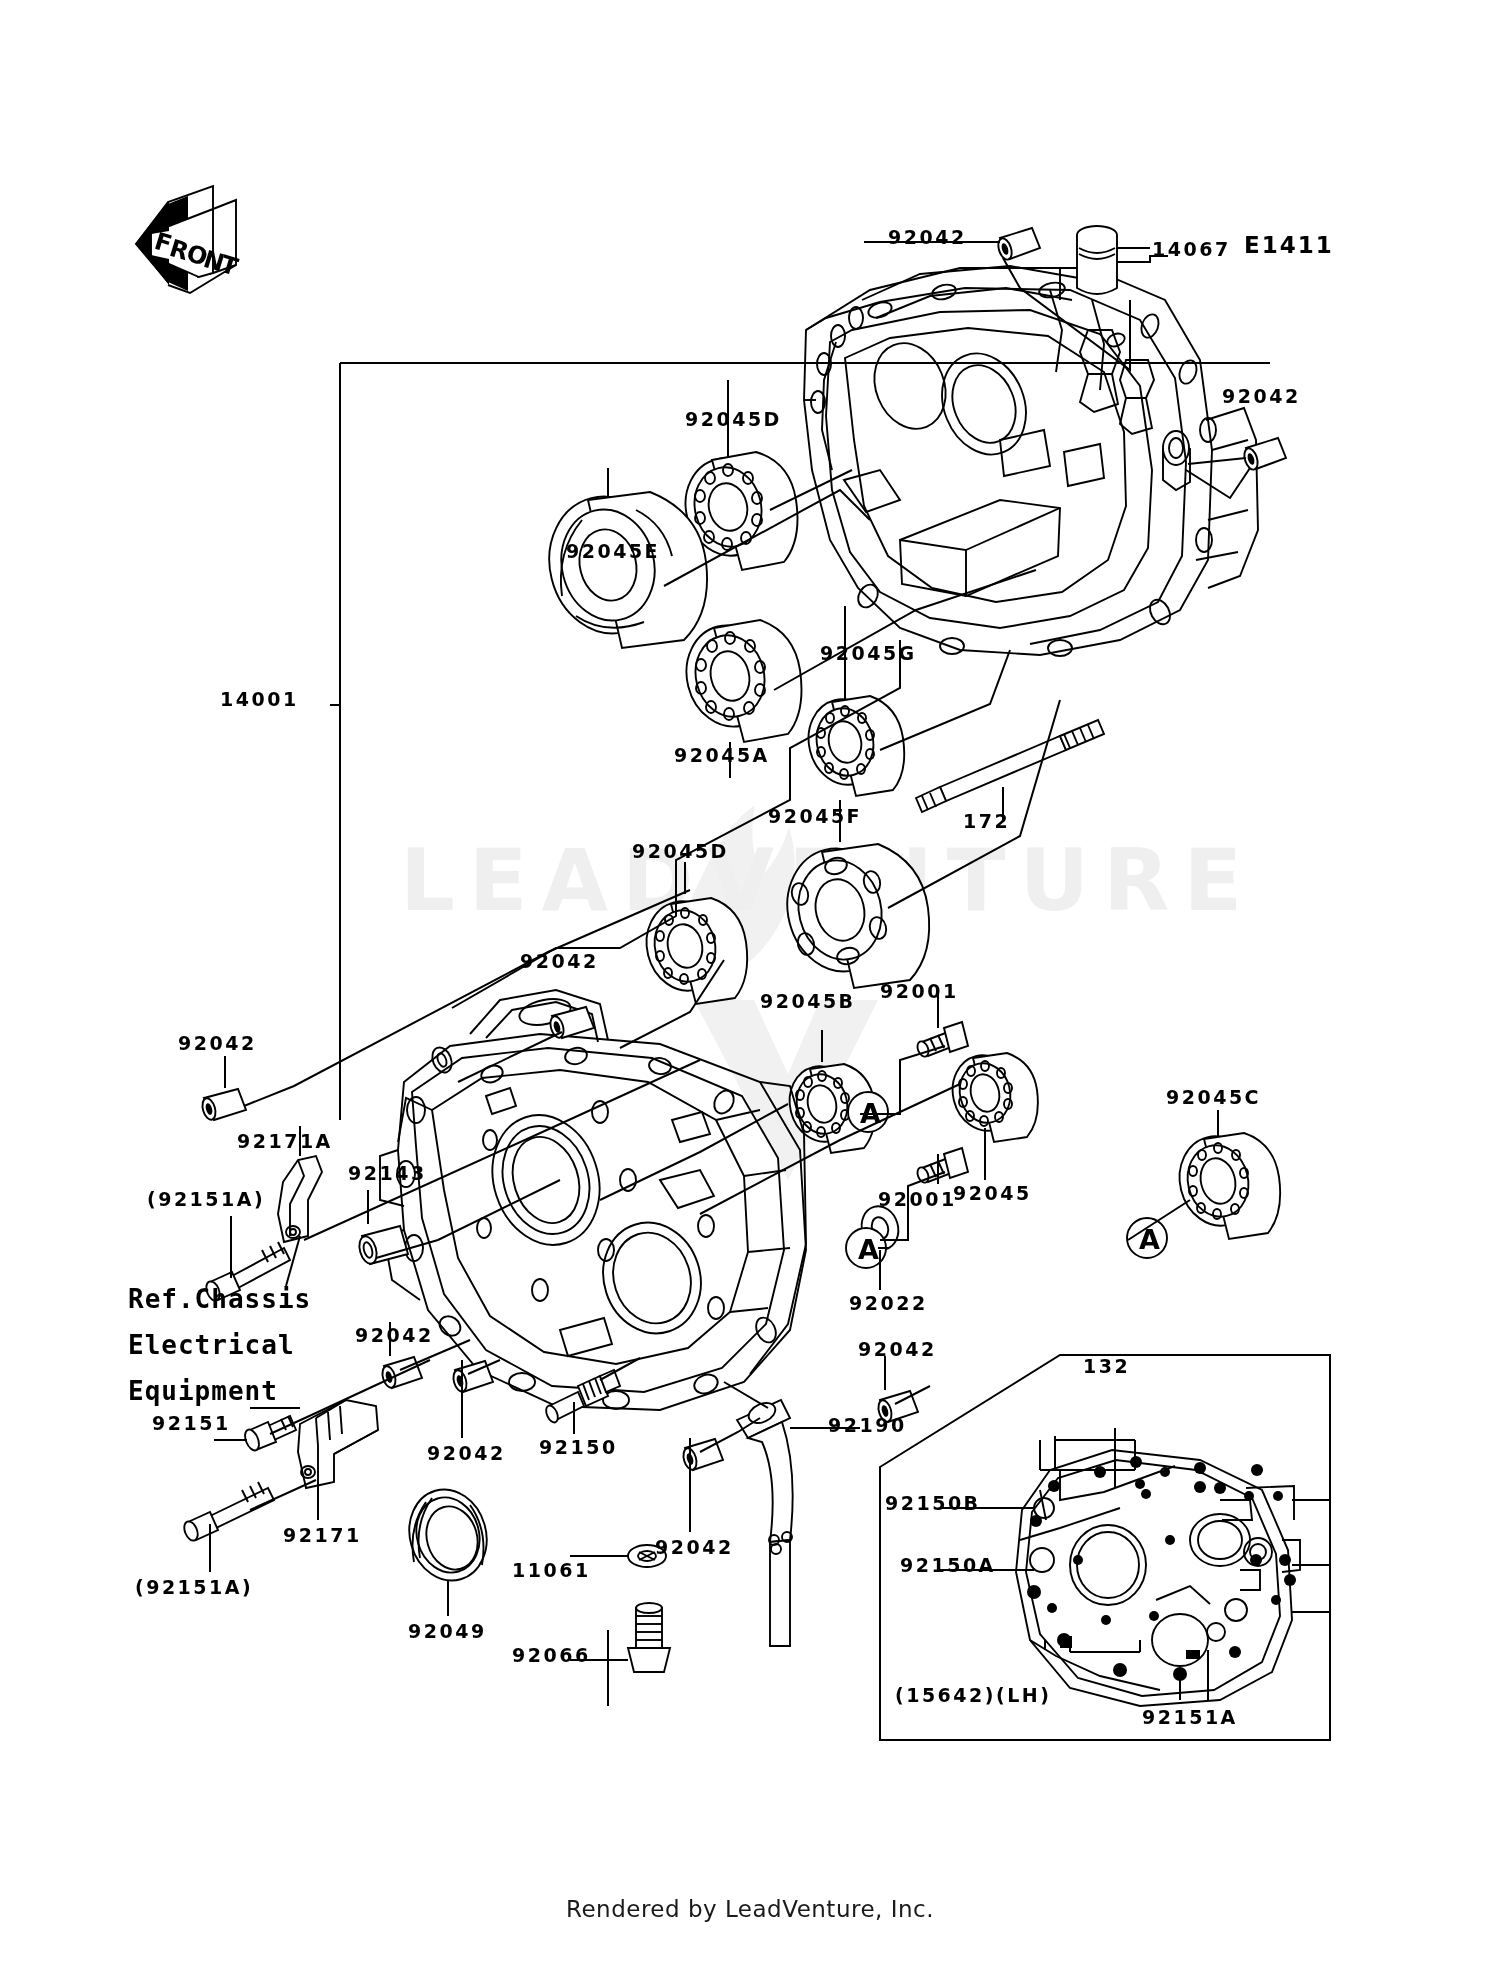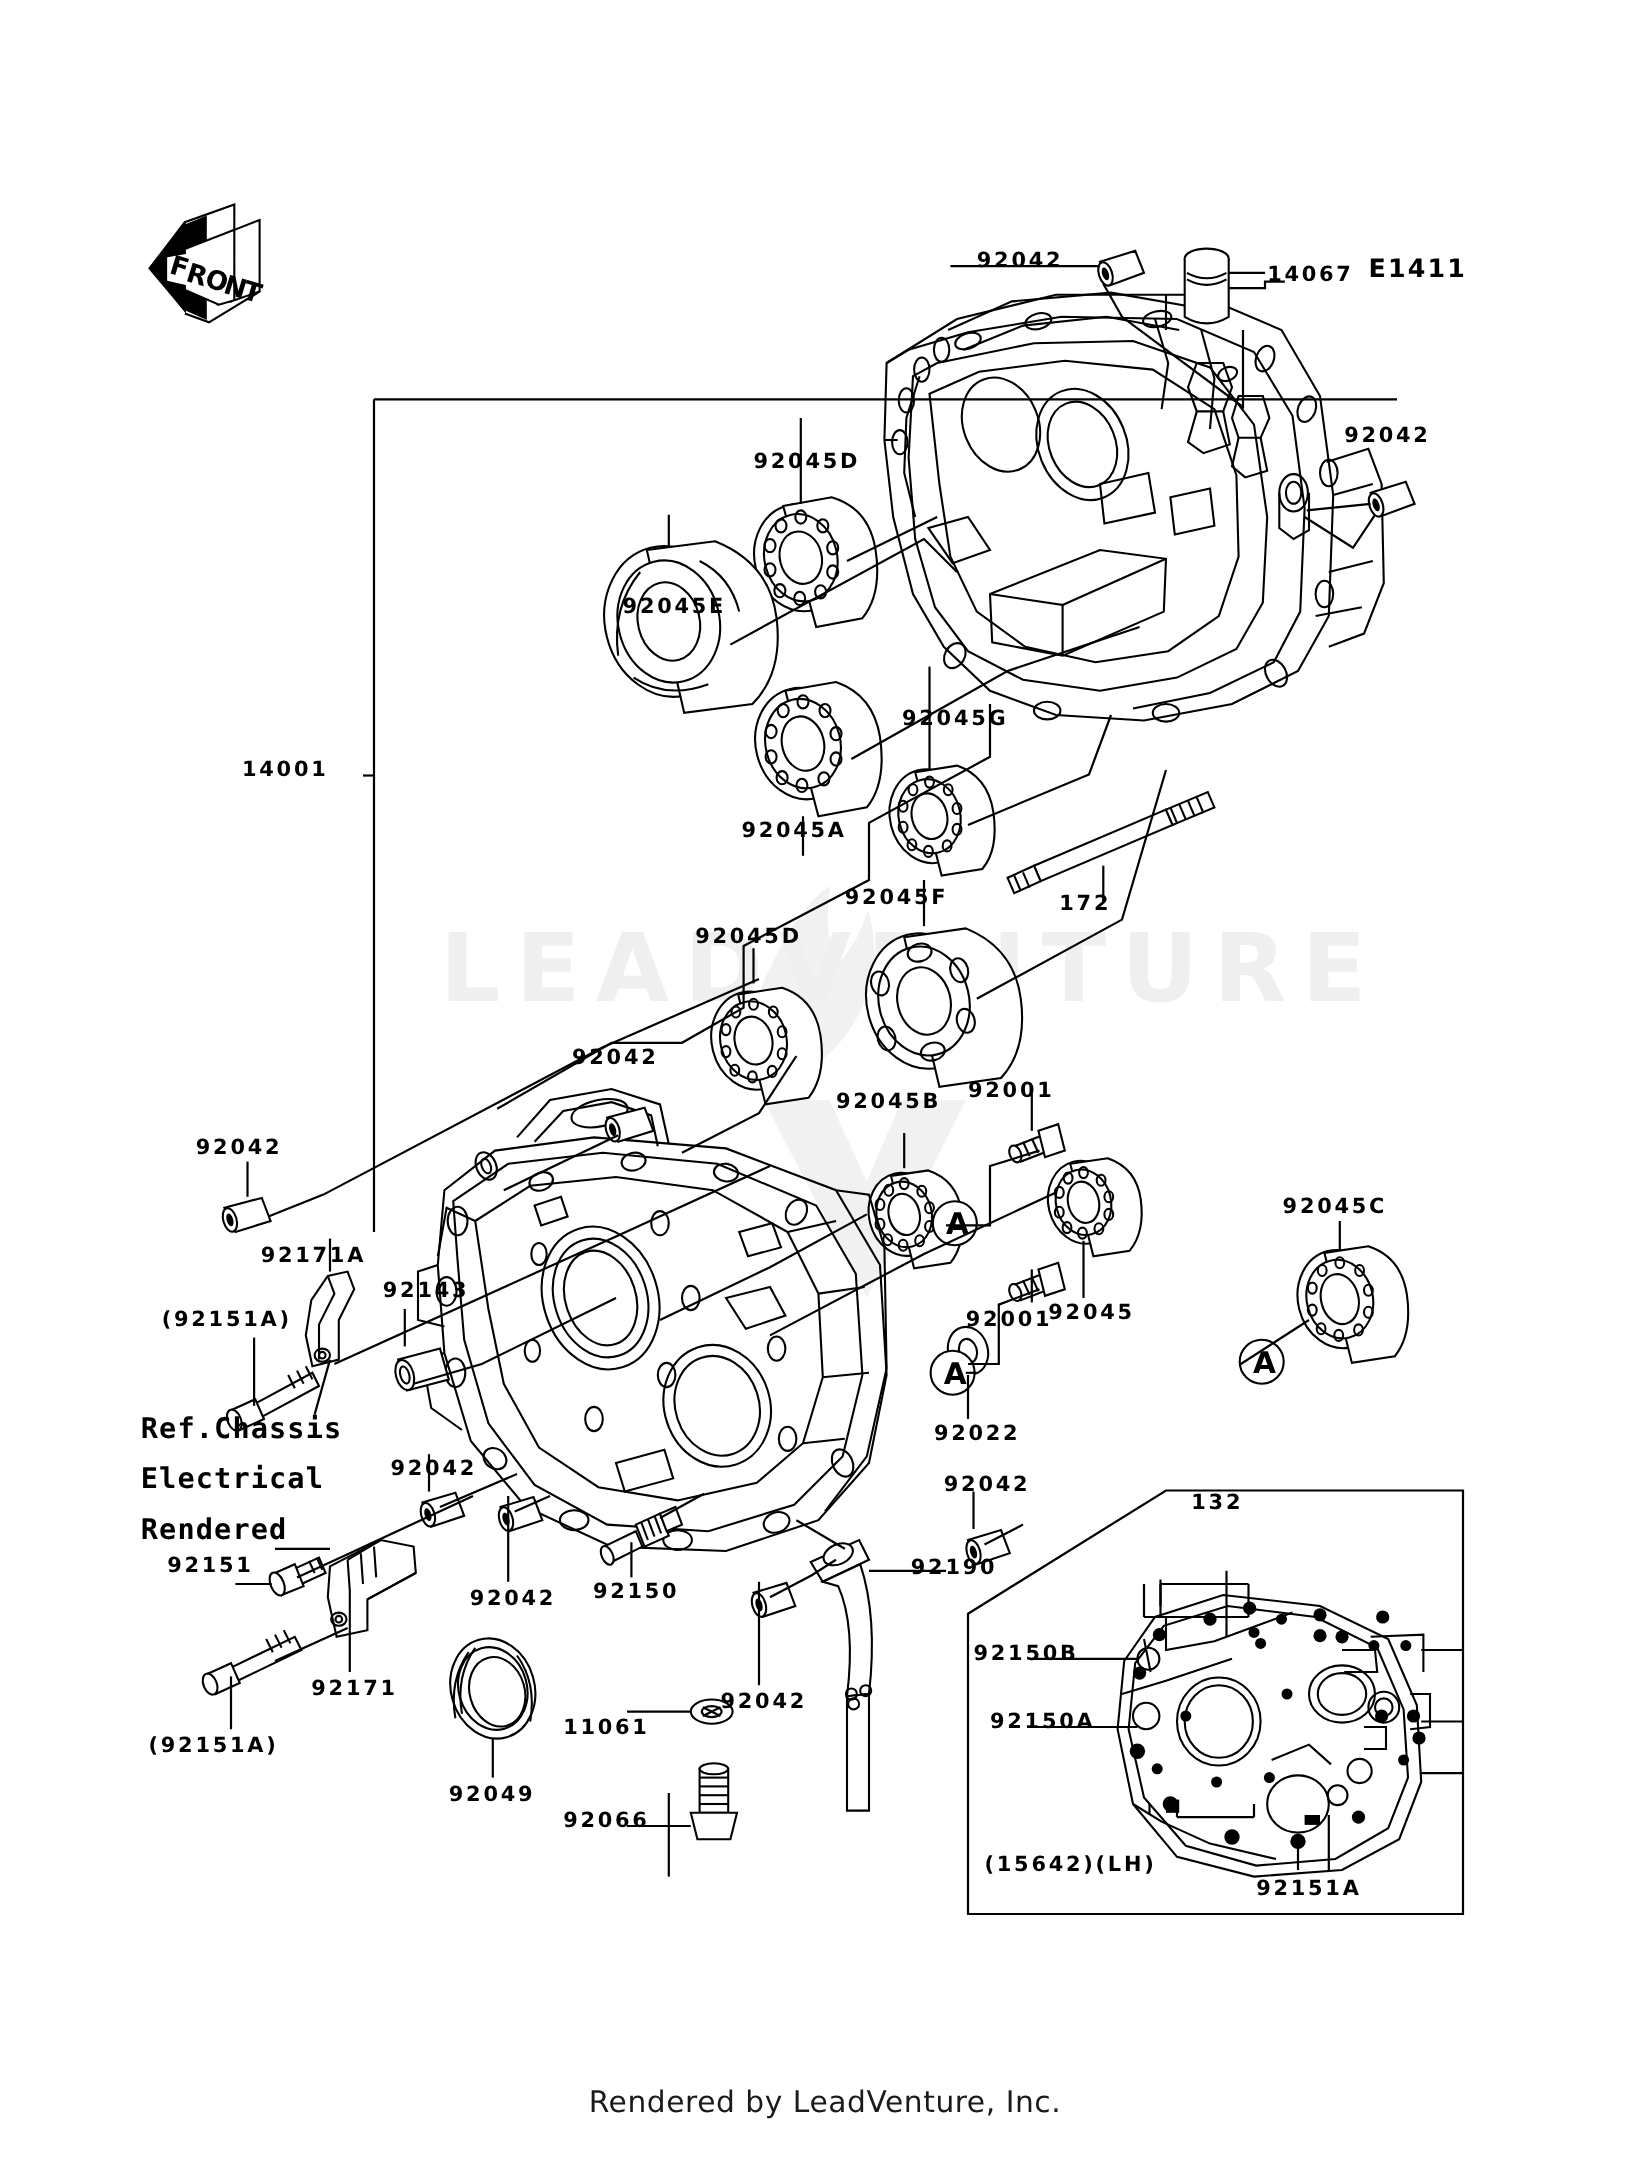--- a/index.html
+++ b/index.html
@@ -4,21 +4,21 @@
 <style>
   html,body{margin:0;padding:0;background:#ffffff;}
   body{font-family:"DejaVu Sans Mono","Liberation Mono",monospace;}
   #page{position:relative;width:1500px;height:1962px;background:#fff;overflow:hidden;}
   .lbl{position:absolute;font-family:"DejaVu Sans","Liberation Sans",sans-serif;
        font-weight:bold;color:#000;letter-spacing:1px;white-space:nowrap;}
   .lbl.p{font-size:19px;letter-spacing:2.5px;}
   .lbl.s{font-size:23px;letter-spacing:2px;}
   .lbl.mono{font-family:"DejaVu Sans Mono","Liberation Mono",monospace;font-size:26px;letter-spacing:1px;font-weight:bold;}
   .footer{position:absolute;left:0;right:0;top:1896px;text-align:center;
-          font-family:"DejaVu Sans","Liberation Sans",sans-serif;font-size:27px;color:#1a1a1a;letter-spacing:0.5px;}
+          font-family:"DejaVu Sans","Liberation Sans",sans-serif;font-size:23px;color:#1a1a1a;letter-spacing:0.5px;}
   svg{position:absolute;left:0;top:0;}
   .ln{stroke:#000;stroke-width:2;fill:none;}
   .pt{stroke:#000;stroke-width:1.9;fill:none;}
   .pt-f{stroke:#000;stroke-width:1.9;fill:#fff;}
   .blk{fill:#000;}
   .wm{fill:#f1f1f1;}
   .wmt{fill:#efefef;font-family:"DejaVu Sans","Liberation Sans",sans-serif;font-weight:bold;}
 </style>
 </head>
 <body>
@@ -698,21 +698,21 @@
 
   <div class="lbl p" style="left:237px;top:1130px;">92171A</div>
   <div class="lbl p" style="left:348px;top:1162px;">92143</div>
   <div class="lbl p" style="left:953px;top:1182px;">92045</div>
   <div class="lbl p" style="left:147px;top:1188px;">(92151A)</div>
   <div class="lbl p" style="left:878px;top:1188px;">92001</div>
   <div class="lbl p" style="left:849px;top:1292px;">92022</div>
 
   <div class="lbl mono" style="left:128px;top:1284px;">Ref.Chassis</div>
   <div class="lbl mono" style="left:128px;top:1330px;">Electrical</div>
-  <div class="lbl mono" style="left:128px;top:1376px;">Rendered</div>
+  <div class="lbl mono" style="left:128px;top:1376px;">Equipment</div>
   <div class="lbl p" style="left:152px;top:1412px;">92151</div>
 
   <div class="lbl p" style="left:355px;top:1324px;">92042</div>
   <div class="lbl p" style="left:427px;top:1442px;">92042</div>
   <div class="lbl p" style="left:655px;top:1536px;">92042</div>
   <div class="lbl p" style="left:539px;top:1436px;">92150</div>
   <div class="lbl p" style="left:828px;top:1414px;">92190</div>
   <div class="lbl p" style="left:283px;top:1524px;">92171</div>
   <div class="lbl p" style="left:135px;top:1576px;">(92151A)</div>
   <div class="lbl p" style="left:408px;top:1620px;">92049</div>

